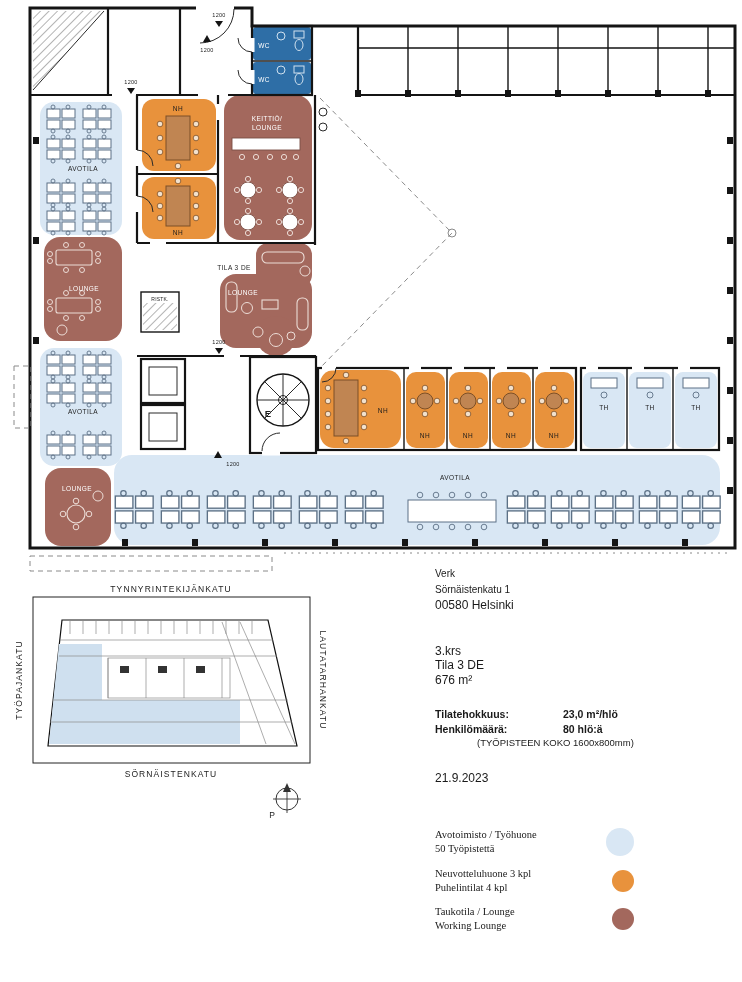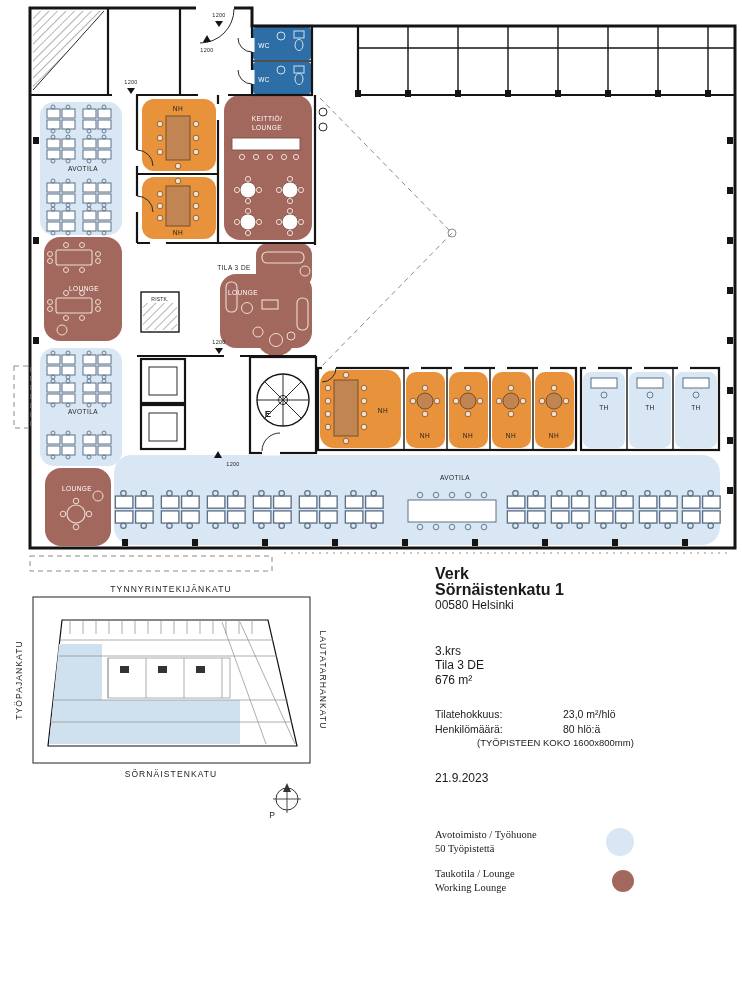--- a/index.html
+++ b/index.html
@@ -31,25 +31,25 @@
   
   .pl{font:6.5px "Liberation Sans",sans-serif;letter-spacing:.45px;fill:#1c1c1c;text-anchor:middle;}
   .plw{font:6.5px "Liberation Sans",sans-serif;letter-spacing:.45px;fill:#ffffff;text-anchor:middle;}
   .pls{font-size:5px;letter-spacing:.2px;}
   .pld{font:5.5px "Liberation Sans",sans-serif;letter-spacing:.3px;fill:#1c1c1c;text-anchor:middle;}
   .ple{font:bold 9.5px "Liberation Sans",sans-serif;fill:#1c1c1c;text-anchor:middle;}
   .st{font:8.5px "Liberation Sans",sans-serif;letter-spacing:1.1px;fill:#222;text-anchor:middle;}
 
   
   .info{position:absolute;left:435px;top:566px;width:260px;}
-  .i-md{font-size:16px;line-height:16px;font-weight:bold;}
+  .i-md{font-size:10px;line-height:16px;}
   .i-sm{font-size:12px;line-height:14.5px;}
   .i-xs{font-size:9.5px;line-height:13px;margin-left:42px;}
   .g1{height:31px;}.g2{height:20px;}.g3{height:22px;}
-  .spec-row{display:grid;grid-template-columns:128px 1fr;font-size:10.5px;line-height:14.5px;}
+  .spec-row{display:grid;grid-template-columns:128px 1fr;font-size:10.5px;line-height:14.5px;font-weight:bold;}
 
   
   .legend{position:absolute;left:435px;top:827px;width:200px;font-family:Liberation Serif, serif;}
   .leg-item{display:flex;align-items:center;margin-bottom:10px;}
   .leg-text{flex:1;font-size:10.5px;line-height:14px;}
   .leg-dot{flex:none;position:static;}
 </style>
 </head>
 <body>
 
@@ -481,20 +481,29 @@
     <div class="leg-text">
       <div>Avotoimisto / Työhuone</div>
       <div>50 Työpistettä</div>
     </div>
     <svg class="leg-dot" width="30" height="30">
       <circle cx="15" cy="15" r="14" fill="#d9e7f4"></circle>
     </svg>
   </div>
   <div class="leg-item">
     <div class="leg-text">
+      <div>Neuvotteluhuone 3 kpl</div>
+      <div>Puhelintilat 4 kpl</div>
+    </div>
+    <svg class="leg-dot" width="24" height="24">
+      <circle cx="12" cy="12" r="11" fill="#e8923c"></circle>
+    </svg>
+  </div>
+  <div class="leg-item">
+    <div class="leg-text">
       <div>Taukotila / Lounge</div>
       <div>Working Lounge</div>
     </div>
     <svg class="leg-dot" width="24" height="24">
       <circle cx="12" cy="12" r="11" fill="#a3685d"></circle>
     </svg>
   </div>
 </div>
 
 </div>

